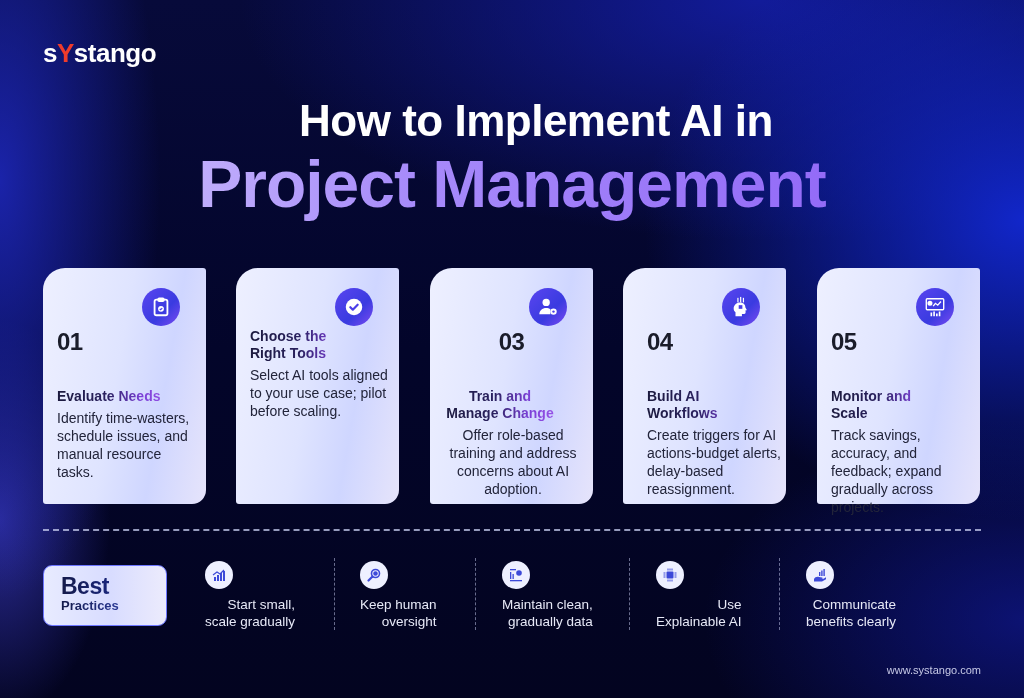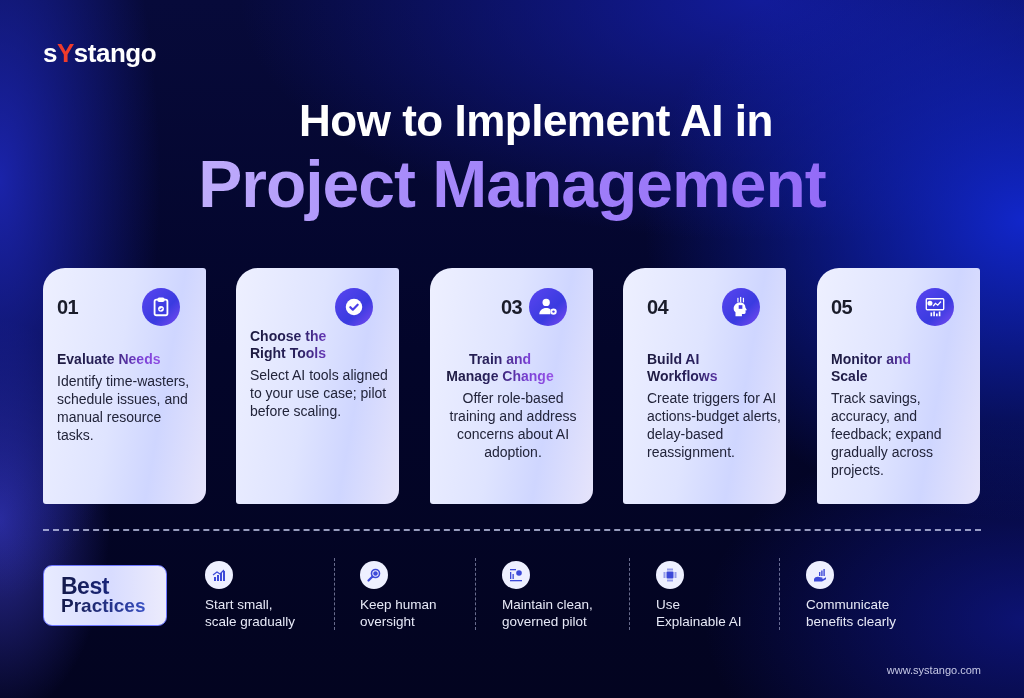--- a/index.html
+++ b/index.html
@@ -35,21 +35,21 @@
       -webkit-background-clip: text; background-clip: text; color: transparent; text-decoration: underline;
     }
     .cards { position: absolute; left: 43px; top: 268px; }
     .card {
       position: absolute; top: 0; width: 163px; height: 236px;
       border-radius: 22px 3px 14px 3px;
       background: linear-gradient(100deg, #eef0ff 0%, #dfe4ff 45%, #cfd6ff 70%, #e6e4fb 100%);
       padding: 28px 14px 0 14px;
     }
     .card .num {
-      font-size: 20px; font-weight: bold; color: #1a1c2a; letter-spacing: -0.5px;
+      font-size: 24px; font-weight: bold; color: #1a1c2a; letter-spacing: -0.5px; margin-top: 32px;
     }
     .card .icon {
       position: absolute; top: 20px; right: 26px; width: 38px; height: 38px; border-radius: 50%;
       background: linear-gradient(135deg, #5a45f0 0%, #3a3be0 60%, #7b4bf2 100%);
       display: flex; align-items: center; justify-content: center;
     }
     .card .icon svg { width: 22px; height: 22px; }
     .card .heading {
       margin-top: 32px; font-size: 14px; font-weight: bold; line-height: 17px;
       background: linear-gradient(90deg, #1c1a3e 0%, #2a2160 45%, #7a3fd6 75%, #9a55e8 100%);
@@ -68,25 +68,25 @@
       border-radius: 9px; border: 1px solid #6d76ff;
       background: linear-gradient(90deg, #e8ebff 0%, #d8dcff 55%, #ecebfc 100%);
       padding: 8px 0 0 17px;
     }
     .best .b1 {
       font-size: 23px; font-weight: bold; line-height: 24px; letter-spacing: -0.5px;
       background: linear-gradient(90deg, #141a4a 0%, #1c2a8a 60%, #3a5ae8 100%);
       -webkit-background-clip: text; background-clip: text; color: transparent;
     }
     .best .b2 {
-      font-size: 19px; font-weight: bold; line-height: 16px;
+      font-size: 13px; font-weight: bold; line-height: 16px;
       background: linear-gradient(90deg, #141a4a 0%, #2a3a9a 60%, #4a6af0 100%);
       -webkit-background-clip: text; background-clip: text; color: transparent;
     }
-    .practice { position: absolute; top: 561px; }
+    .practice { position: absolute; top: 561px; text-align: right; }
     .practice .picon {
       width: 28px; height: 28px; border-radius: 50%; background: #eef0ff;
       display: flex; align-items: center; justify-content: center;
     }
     .practice .picon svg { width: 16px; height: 16px; }
     .practice .ptext {
       margin-top: 7px; font-size: 13.5px; line-height: 17px; color: #e7e9f7; white-space: nowrap;
     }
     .vsep {
       position: absolute; top: 558px; height: 72px; width: 0;
@@ -221,21 +221,21 @@
     <svg viewBox="0 0 16 16" fill="#3c49d8">
       <rect x="2" y="2" width="6" height="1.3"></rect>
         <rect x="2" y="5" width="1.3" height="7"></rect>
         <rect x="4.5" y="7" width="1.3" height="5"></rect>
       <circle cx="11" cy="6" r="2.8"></circle>
       <rect x="2" y="13" width="12" height="1.3"></rect>
     </svg>
   </div>
   <div class="ptext">
     <div>Maintain clean,</div>
-    <div>governed pilot</div>
+    <div>gradually data</div>
   </div>
 </div>
 <div class="vsep" style="left:629px;"></div>
 
 <div class="practice" style="left:656px;">
   <div class="picon">
     <svg viewBox="0 0 16 16" fill="#3c49d8">
       <rect x="4.5" y="4.5" width="7" height="7" rx="1"></rect>
       <rect x="5.5" y="1.5" width="1" height="2"></rect>
         <rect x="7.5" y="1.5" width="1" height="2"></rect>

